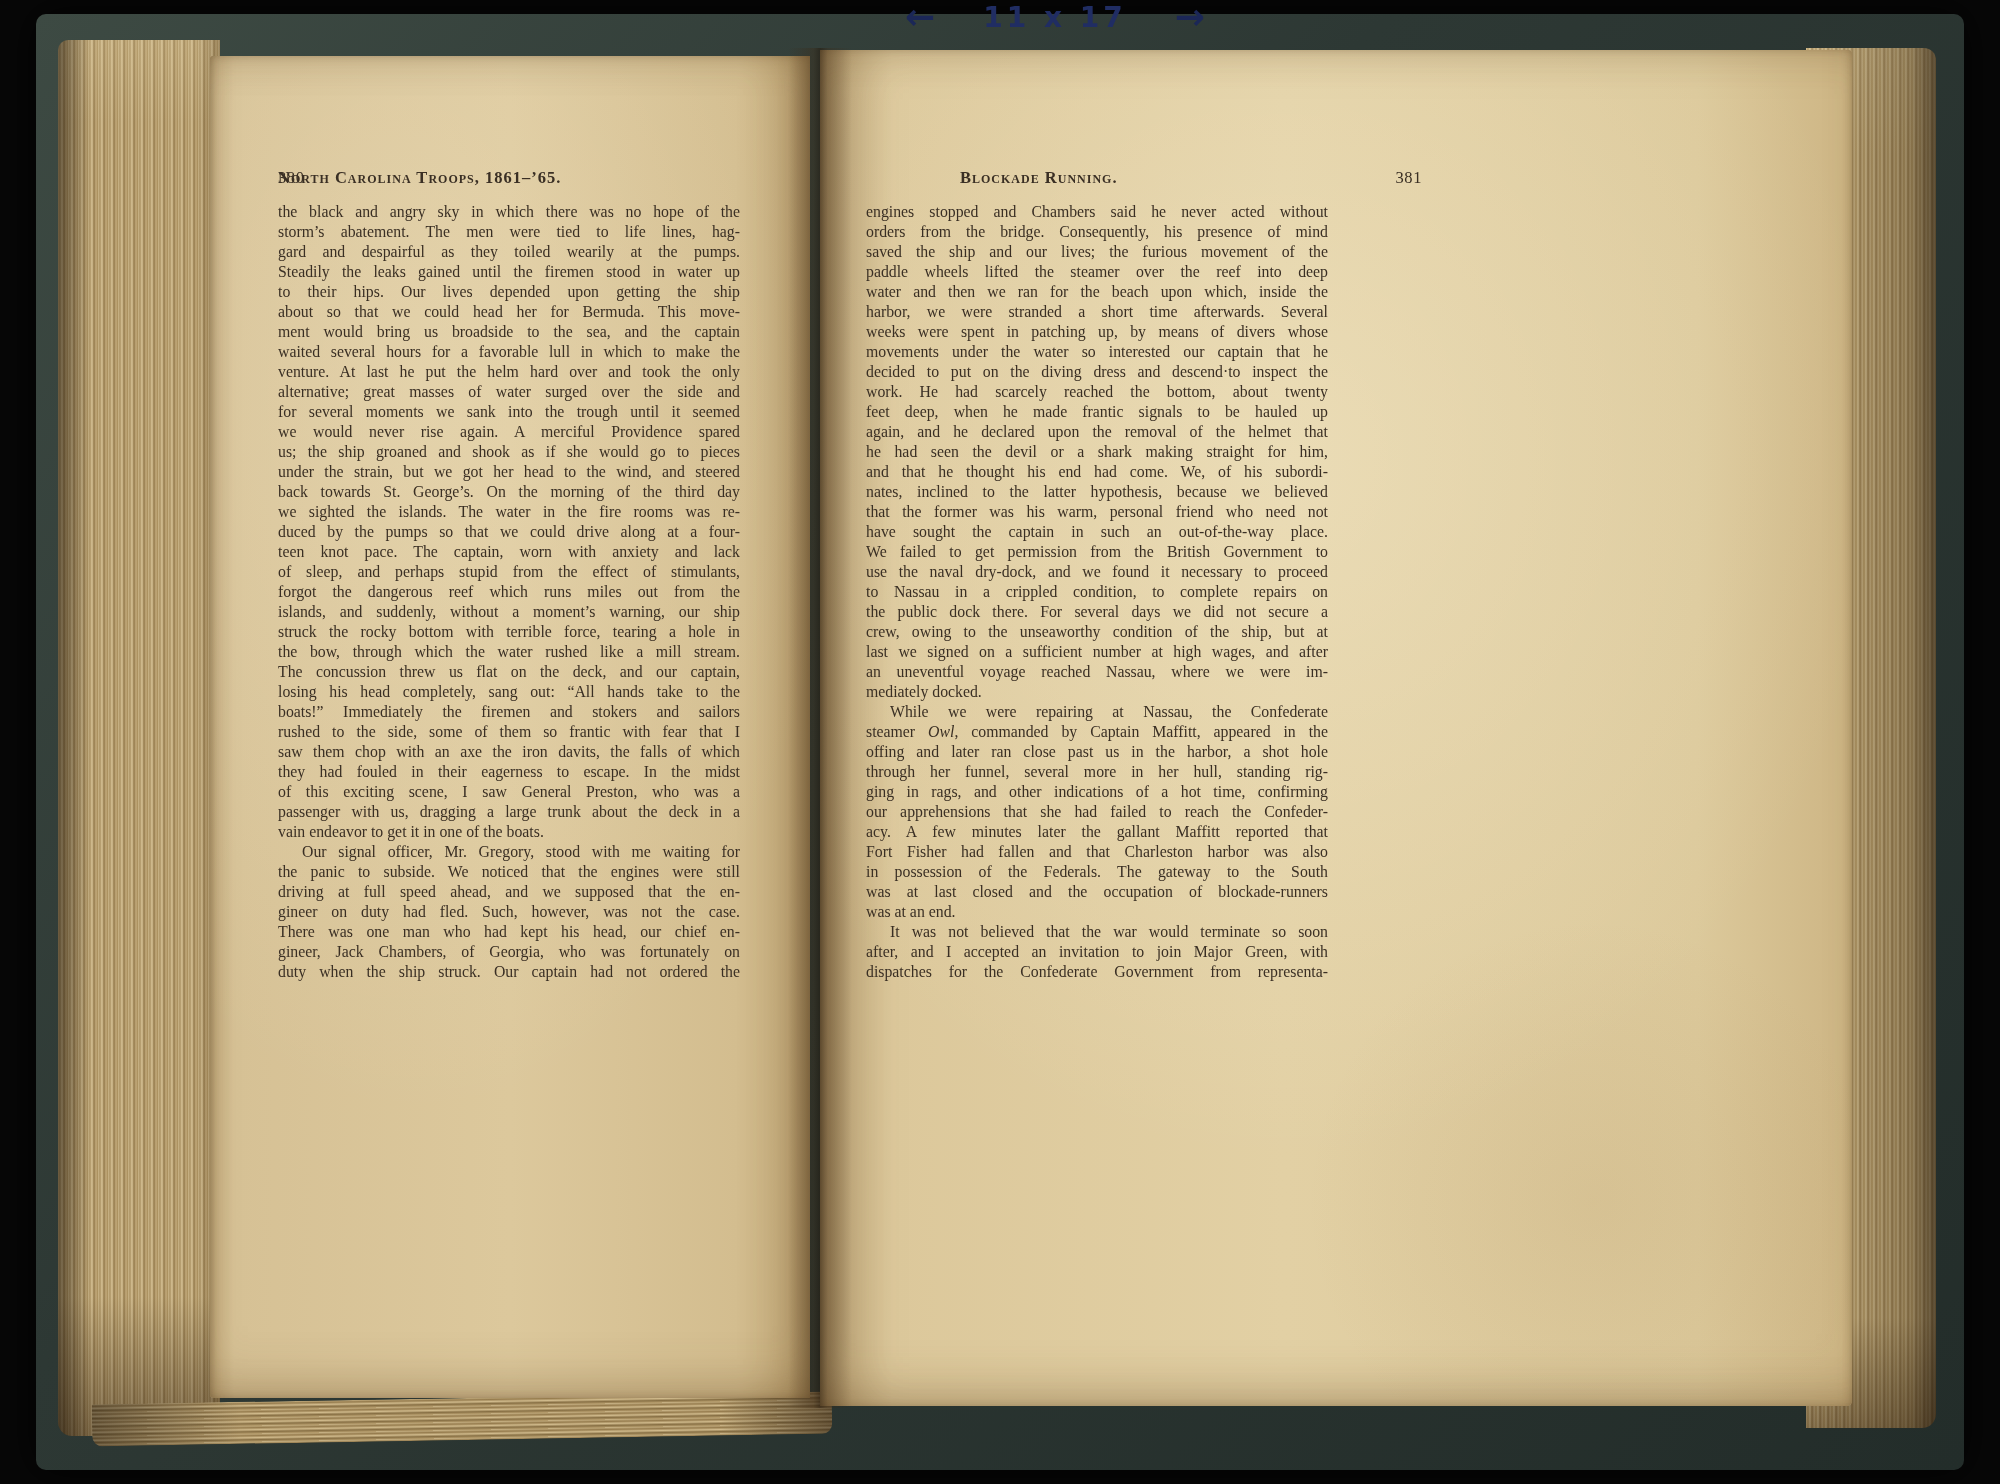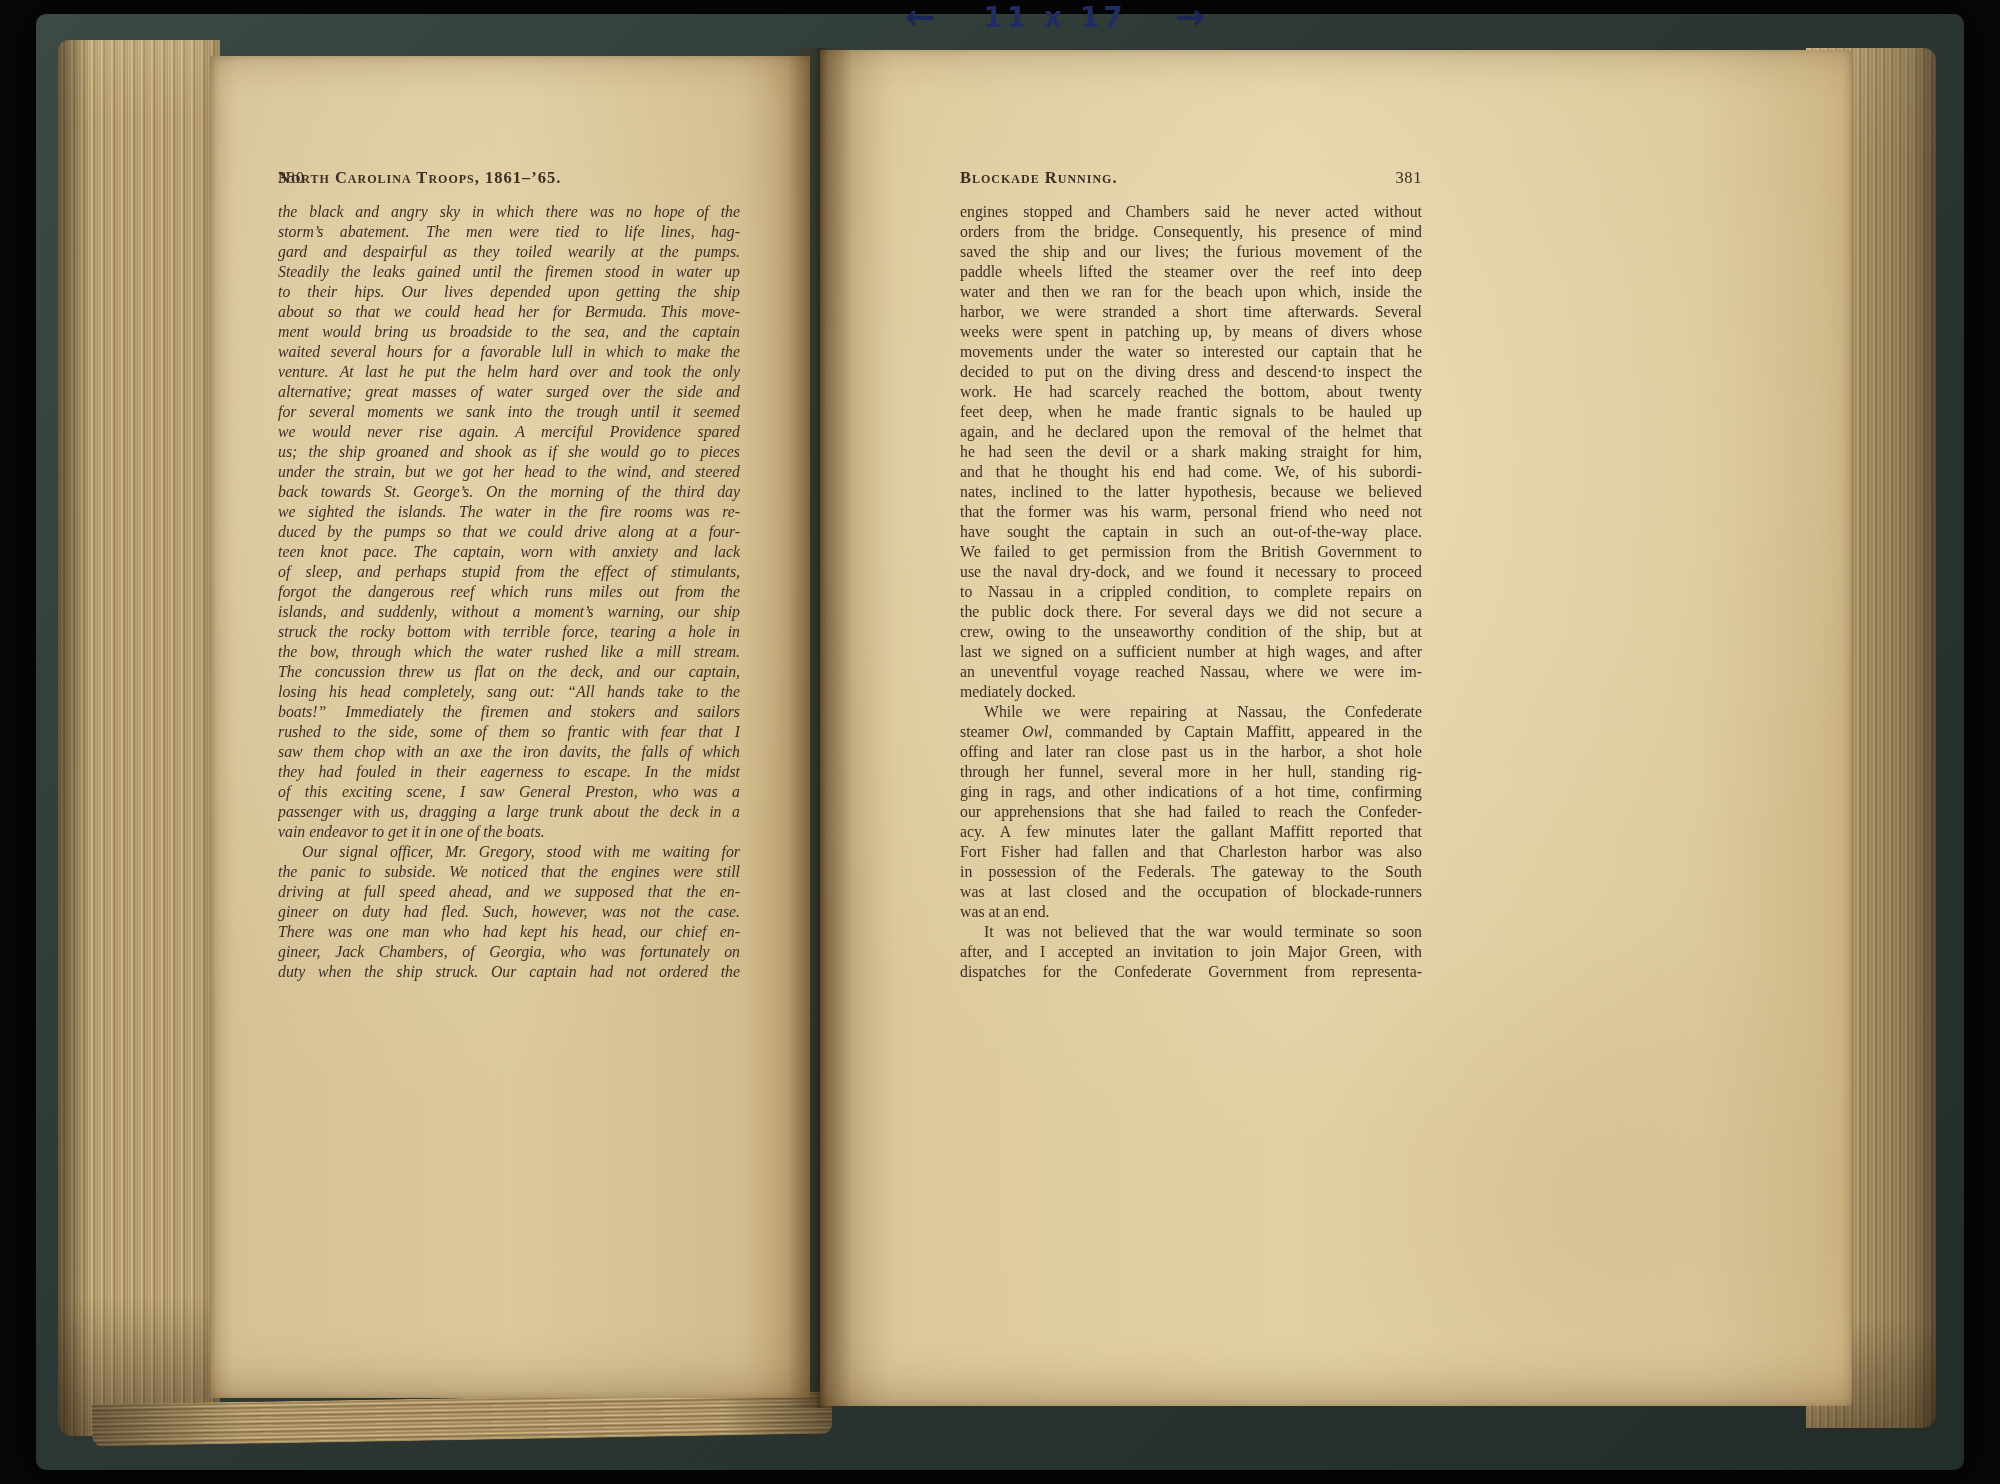--- a/index.html
+++ b/index.html
@@ -61,22 +61,22 @@
   
   .page-header { position:relative; height:22px; font-size:16.5px; letter-spacing:.6px; }
   .page-left  .page-header { margin:112px 0 0 68px; width:462px; }
   .page-right .page-header { margin:118px 0 0 94px; width:462px; }
   .running-title { display:block; text-align:left; font-variant:small-caps; letter-spacing:1px;font-weight:bold; }
   .page-num { position:absolute; top:0; font-size:16.5px; }
   .page-left  .page-num { left:0; }
   .page-right .page-num { right:0; }
 
   .page-body { margin-top:12px; font-size:15.8px; line-height:20px; overflow:hidden; }
-  .page-left  .page-body { margin-left:68px; width:462px;font-style:italic; }
-  .page-right .page-body { margin-left:94px; width:462px; }
+  .page-left  .page-body { margin-left:68px; width:462px; }
+  .page-right .page-body { width:462px; }
 
   .line { text-align:justify; text-align-last:justify; }
   .line.para-end { text-align-last:left; }
   .line.indent { text-indent:24px; }
 </style>
 </head>
 <body>
 
 <div class="stage">
 

